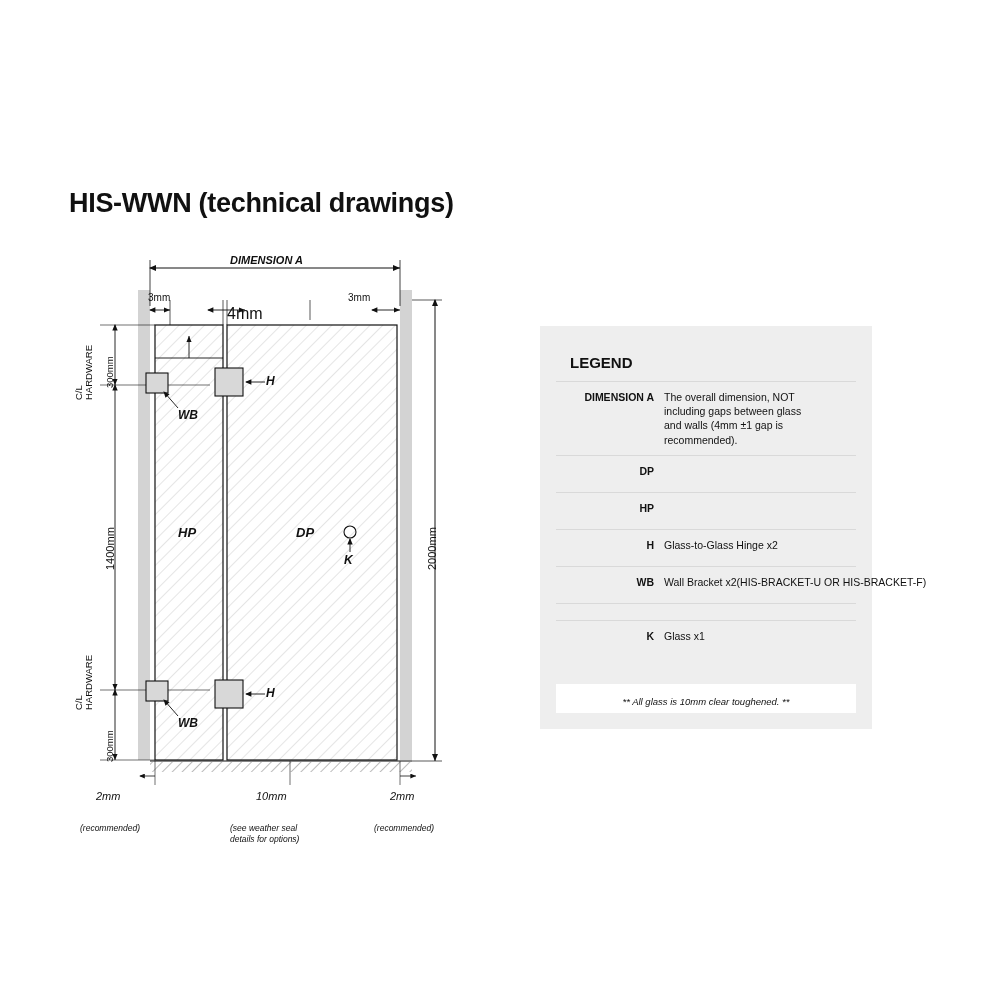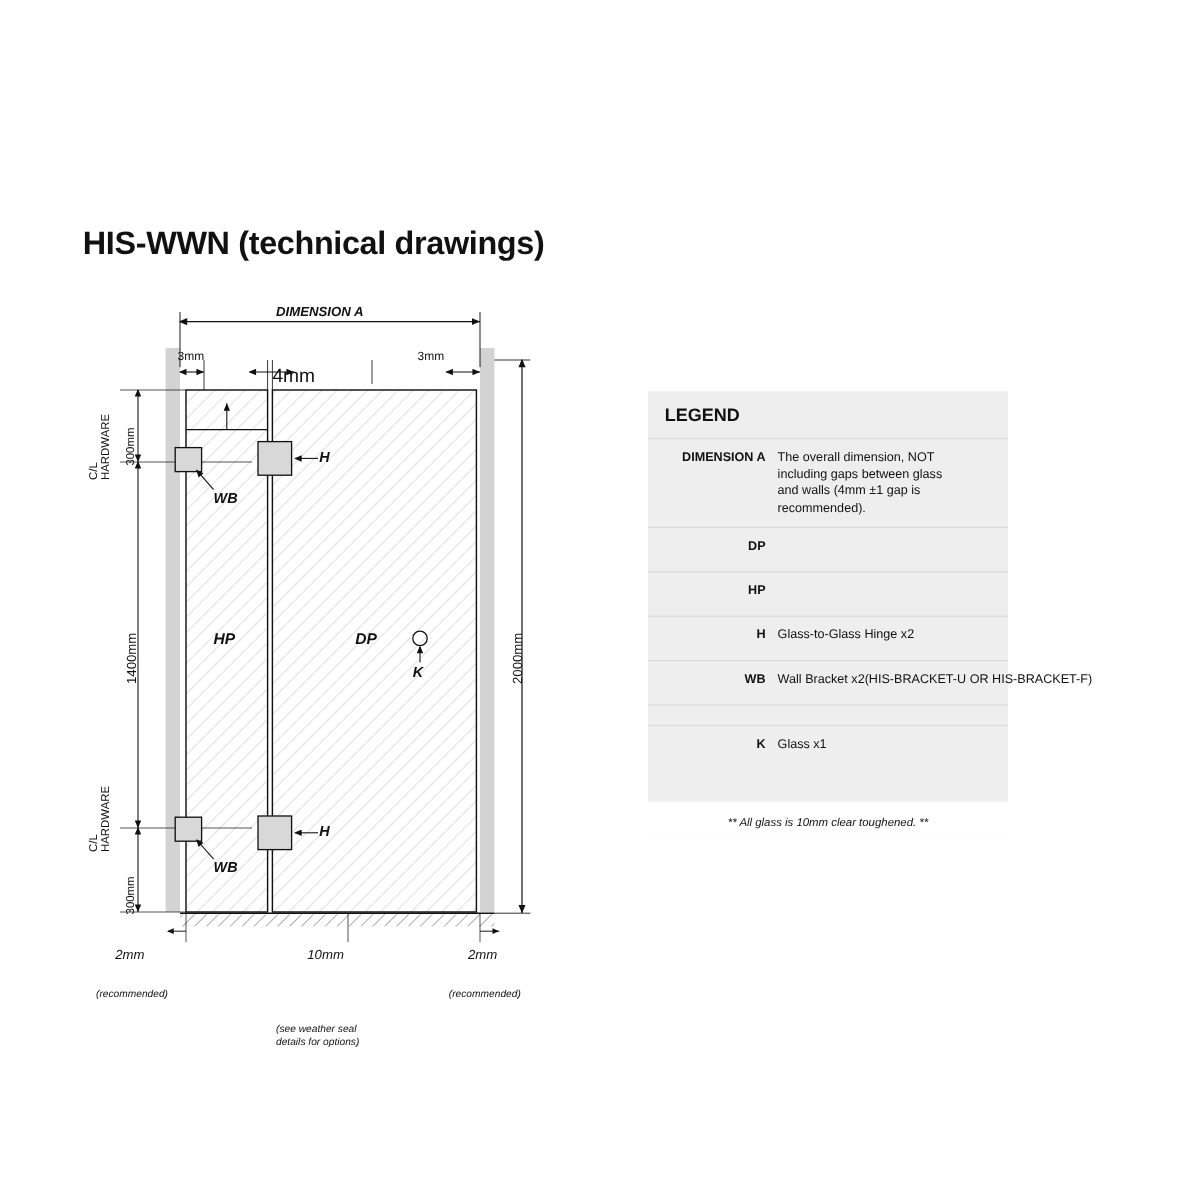--- a/index.html
+++ b/index.html
@@ -52,21 +52,21 @@
     transform: rotate(-90deg);
   }
 
   
   #legend {
     position: absolute;
     left: 540px;
     top: 326px;
     width: 300px;
     background: #eeeeee;
-    padding: 0;
+    padding: 16px;
   }
   #legend .legend-title {
     font-size: 15px;
     font-weight: bold;
     padding: 12px 14px 10px 14px;
     color: #111;
   }
   .legend-row {
     display: flex;
     align-items: flex-start;
@@ -214,21 +214,21 @@
   <div class="lbl italic bold" style="left:206px; top:134px; font-size:12px;">H</div>
   <div class="lbl italic bold" style="left:206px; top:446px; font-size:12px;">H</div>
   <div class="lbl italic bold" style="left:118px; top:168px; font-size:12px;">WB</div>
   <div class="lbl italic bold" style="left:118px; top:476px; font-size:12px;">WB</div>
 
   
   <div class="lbl italic" style="left:36px; top:550px; font-size:11px;">2mm</div>
   <div class="lbl italic tiny" style="left:20px; top:564px;">(recommended)</div>
 
   <div class="lbl italic" style="left:196px; top:550px; font-size:11px;">10mm</div>
-  <div class="lbl italic tiny" style="left:170px; top:593px; white-space:pre-line; line-height:1.25;">(see weather seal
+  <div class="lbl italic tiny" style="left:170px; top:564px; white-space:pre-line; line-height:1.25;">(see weather seal
 details for options)</div>
 
   <div class="lbl italic" style="left:330px; top:550px; font-size:11px;">2mm</div>
   <div class="lbl italic tiny" style="left:314px; top:564px;">(recommended)</div>
 </div>
 
 <div id="legend">
   <div class="legend-title">LEGEND</div>
 
   <div class="legend-row">

